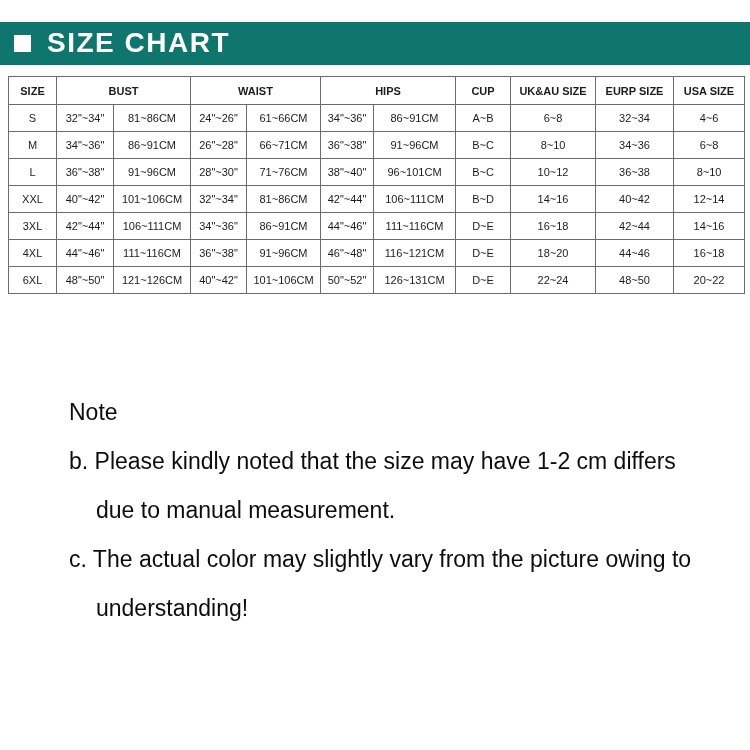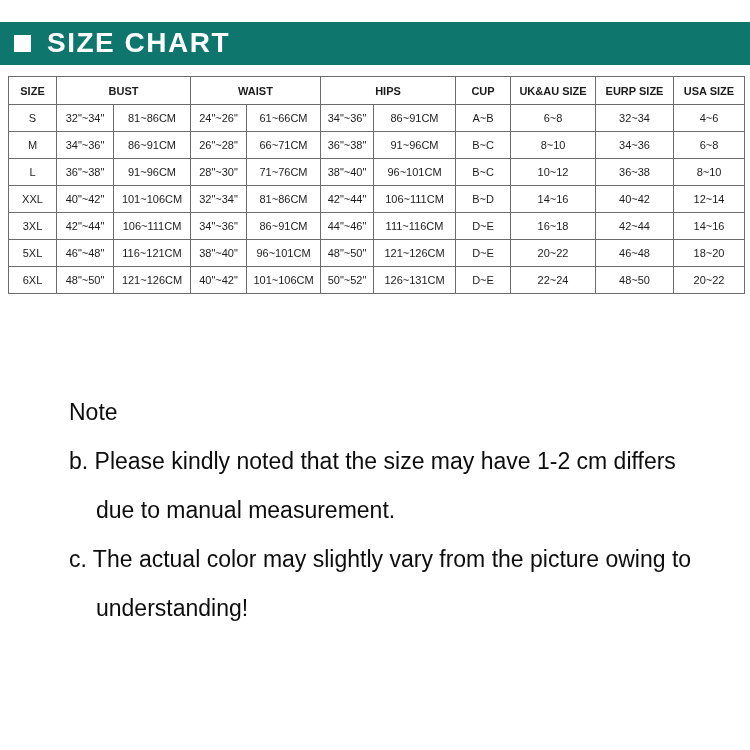--- a/index.html
+++ b/index.html
@@ -173,31 +173,31 @@
           <td>34"~36"</td>
           <td>86~91CM</td>
           <td>44"~46"</td>
           <td>111~116CM</td>
           <td>D~E</td>
           <td>16~18</td>
           <td>42~44</td>
           <td>14~16</td>
         </tr>
         <tr>
-          <td>5XL</td>
+          <td>4XL</td>
+          <td>44"~46"</td>
+          <td>111~116CM</td>
+          <td>36"~38"</td>
+          <td>91~96CM</td>
           <td>46"~48"</td>
           <td>116~121CM</td>
-          <td>38"~40"</td>
-          <td>96~101CM</td>
-          <td>48"~50"</td>
-          <td>121~126CM</td>
           <td>D~E</td>
-          <td>20~22</td>
-          <td>46~48</td>
           <td>18~20</td>
+          <td>44~46</td>
+          <td>16~18</td>
         </tr>
         <tr>
           <td>6XL</td>
           <td>48"~50"</td>
           <td>121~126CM</td>
           <td>40"~42"</td>
           <td>101~106CM</td>
           <td>50"~52"</td>
           <td>126~131CM</td>
           <td>D~E</td>

